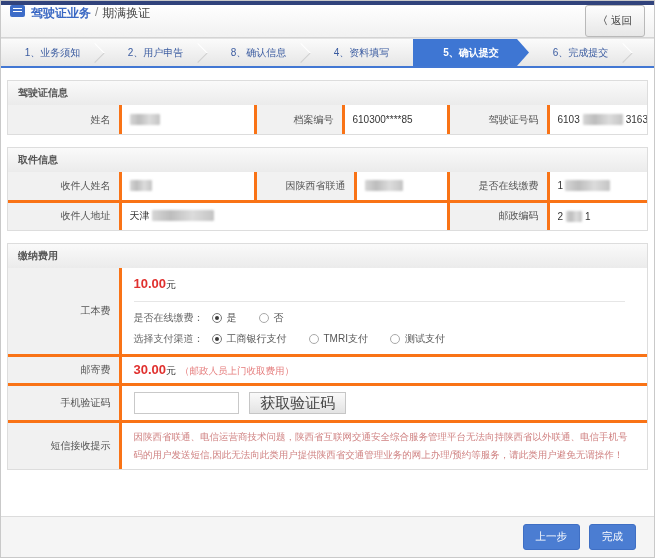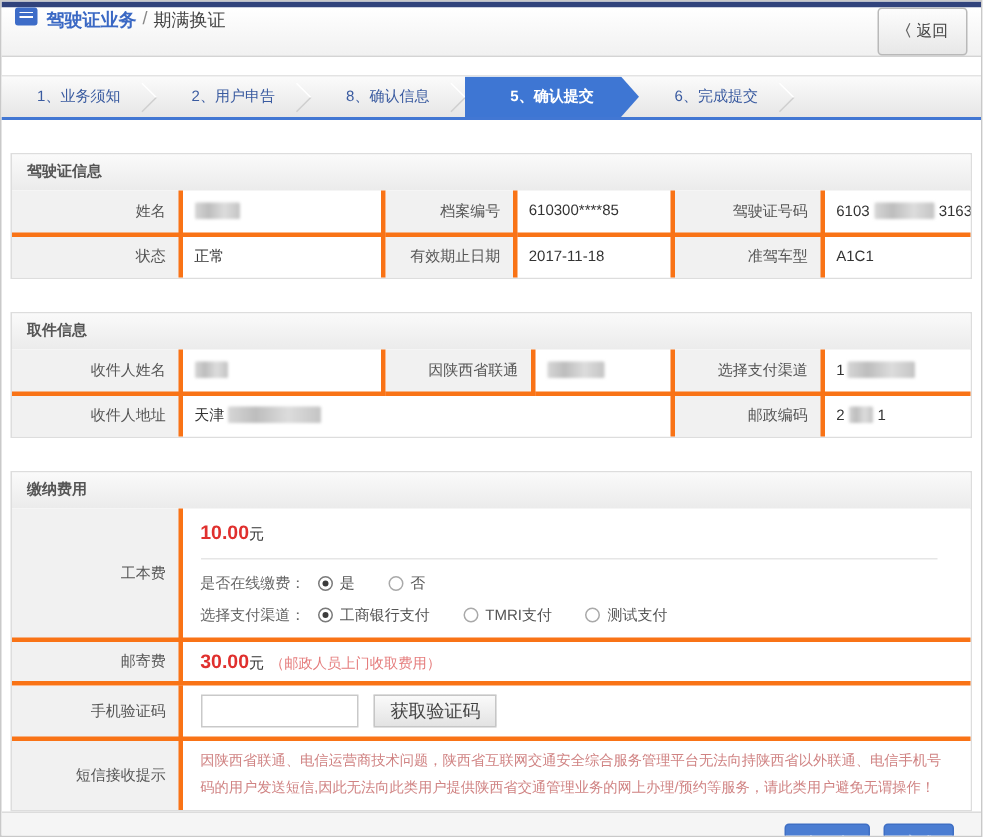--- a/index.html
+++ b/index.html
@@ -18,30 +18,30 @@
   .doc-icon { width:15px; height:12px; border-radius:2px; background:#3d6cc8; margin-right:6px; position:relative; flex:none; }
   .doc-icon::before { content:""; position:absolute; left:3px; right:3px; top:3px; height:6px;
     background:repeating-linear-gradient(#fff 0,#fff 1px,transparent 1px,transparent 3px); }
   .title-main { color:#3a68c4; font-weight:bold; font-size:12px; }
   .title-sep { color:#888; font-size:12px; margin:0 4px; }
   .title-sub { color:#444; font-size:12px; }
   .back-btn { margin-left:auto; font-size:10.5px; color:#444; border:1px solid #b9b9b9; border-radius:3px;
     background:linear-gradient(#fdfdfd,#e7e7e7); padding:4px 12px; cursor:pointer; }
   .back-btn .angle { margin-right:3px; font-weight:bold; color:#666; }
   
-  .steps { margin-top:12px; height:30px; flex:none; display:flex;
+  .steps { height:30px; flex:none; display:flex;
     background:linear-gradient(#fbfbfb,#e6e6e6); border-top:1px solid #e3e3e3; border-bottom:2px solid #4277d3; }
   .step { width:103px; flex:none; line-height:28px; text-align:center; color:#3a5ba0; font-size:10px; position:relative; }
   .step.sep::after { content:""; position:absolute; right:2px; top:7px; width:13px; height:13px;
     border-top:1px solid #ffffff; border-right:1px solid #cfcfcf; transform:rotate(45deg); }
   .step.active { background:#3e76d3; color:#fff; font-weight:bold; width:116px;
     clip-path:polygon(0 0, calc(100% - 12px) 0, 100% 50%, calc(100% - 12px) 100%, 0 100%); }
   
   .content { padding:0 6px; flex:none; }
-  .section { margin-top:22px; border:1px solid #dddddd; }
+  .section { margin-top:12px; border:1px solid #dddddd; }
   .section-header { height:24px; line-height:23px; padding-left:10px; font-size:10px; font-weight:bold; color:#555;
     background:linear-gradient(#fafafa,#ebebeb); }
   table { width:100%; border-collapse:collapse; border-style:hidden; font-size:10px; color:#333; table-layout:fixed; }
   td { border:3px solid #f97316; height:29px; padding:2px 8px; background:#fff; overflow:hidden; white-space:nowrap; }
   td.lbl { background:#f1f1f1; color:#555; text-align:right; }
   .redact { display:inline-block; height:11px; vertical-align:-2px; border-radius:1px;
     background:linear-gradient(90deg,#d6d6d6,#bdbdbd 30%,#dcdcdc 65%,#c4c4c4); filter:blur(1.2px); }
   
   td.payval { padding:8px 12px; white-space:normal; }
   .fee-amount { color:#e0302e; font-weight:bold; font-size:13px; }
@@ -49,21 +49,21 @@
   .fee-note { color:#e57c7c; font-size:9.5px; margin-left:4px; }
   .fee-divider { border:none; border-top:1px solid #e6e6e6; margin:9px 0 9px; width:98%; }
   .radio-line { display:flex; align-items:center; margin-top:4px; color:#666; }
   .radio-line + .radio-line { margin-top:7px; }
   .radio-caption { color:#666; margin-right:8px; }
   .radio-opt { display:flex; align-items:center; margin-right:22px; color:#555; }
   .radio-dot { width:10px; height:10px; border-radius:50%; border:1px solid #a9a9a9; background:#fff; margin-right:5px; position:relative; flex:none; }
   .radio-dot.on { border-color:#7a7a7a; }
   .radio-dot.on::after { content:""; position:absolute; left:2px; top:2px; width:4px; height:4px; border-radius:50%; background:#3c3c3c; }
   .captcha-input { width:105px; height:22px; border:1px solid #c9c9c9; background:#fff; font-size:10px; padding:0 4px; vertical-align:middle; }
-  .captcha-btn { height:22px; margin-left:8px; padding:0 10px; font-size:12px; color:#444; vertical-align:middle;
+  .captcha-btn { height:22px; margin-left:8px; padding:0 10px; font-size:15px; color:#444; vertical-align:middle;
     border:1px solid #c6c6c6; border-radius:0; background:linear-gradient(#fafafa,#e3e3e3); cursor:pointer; }
   .sms-text { color:#d08383; font-size:9.5px; line-height:1.9; white-space:normal; }
   
   .footer { margin-top:auto; flex:none; height:41px; background:#f5f5f5; border-top:1px solid #dcdcdc;
     display:flex; align-items:center; justify-content:flex-end; padding-right:18px; }
   .btn-blue { background:#4b7dd2; color:#fff; border:1px solid #3f6fc4; border-radius:3px;
     font-size:10.5px; padding:5px 12px; cursor:pointer; }
   .btn-blue + .btn-blue { margin-left:9px; }
 </style>
 </head>
@@ -77,20 +77,21 @@
     <span class="title-main">驾驶证业务</span>
     <span class="title-sep">/</span>
     <span class="title-sub">期满换证</span>
     <button class="back-btn"><span class="angle">〈</span><span>返回</span></button>
   </div>
 
   <div class="steps">
     <div class="step sep">1、业务须知</div>
     <div class="step sep">2、用户申告</div>
     <div class="step sep">8、确认信息</div>
+    <div class="step">4、资料填写</div>
     <div class="step active">5、确认提交</div>
     <div class="step sep">6、完成提交</div>
   </div>
 
   <div class="content">
 
     <div class="section">
       <div class="section-header">驾驶证信息</div>
       <table>
         <colgroup>
@@ -103,28 +104,20 @@
           </colgroup>
         <tbody>
             <tr>
           <td class="lbl">姓名</td>
           <td><span></span><span class="redact" style="width:30px"></span></td>
           <td class="lbl">档案编号</td>
           <td>610300****85</td>
           <td class="lbl">驾驶证号码</td>
           <td><span>6103</span><span class="redact" style="width:40px;margin:0 3px"></span><span>3163X</span></td>
         </tr>
-        <tr>
-          <td class="lbl">状态</td>
-          <td>正常</td>
-          <td class="lbl">有效期止日期</td>
-          <td>2017-11-18</td>
-          <td class="lbl">准驾车型</td>
-          <td>A1C1</td>
-        </tr>
       </tbody>
         </table>
     </div>
 
     <div class="section">
       <div class="section-header">取件信息</div>
       <table>
         <colgroup>
             <col style="width:112px">
             <col style="width:135px">
@@ -132,21 +125,21 @@
             <col style="width:93px">
             <col style="width:100px">
             <col>
           </colgroup>
         <tbody>
             <tr>
           <td class="lbl">收件人姓名</td>
           <td><span></span><span class="redact" style="width:22px"></span></td>
           <td class="lbl">因陕西省联通</td>
           <td><span></span><span class="redact" style="width:38px"></span></td>
-          <td class="lbl">选择支付渠道</td>
+          <td class="lbl">是否在线缴费</td>
           <td><span>1</span><span class="redact" style="width:45px;margin-left:2px"></span></td>
         </tr>
         <tr>
           <td class="lbl">收件人地址</td>
           <td colspan="3"><span>天津</span><span class="redact" style="width:62px;margin-left:2px"></span></td>
           <td class="lbl">邮政编码</td>
           <td><span>2</span><span class="redact" style="width:16px;margin:0 3px"></span><span>1</span></td>
         </tr>
       </tbody>
         </table>

